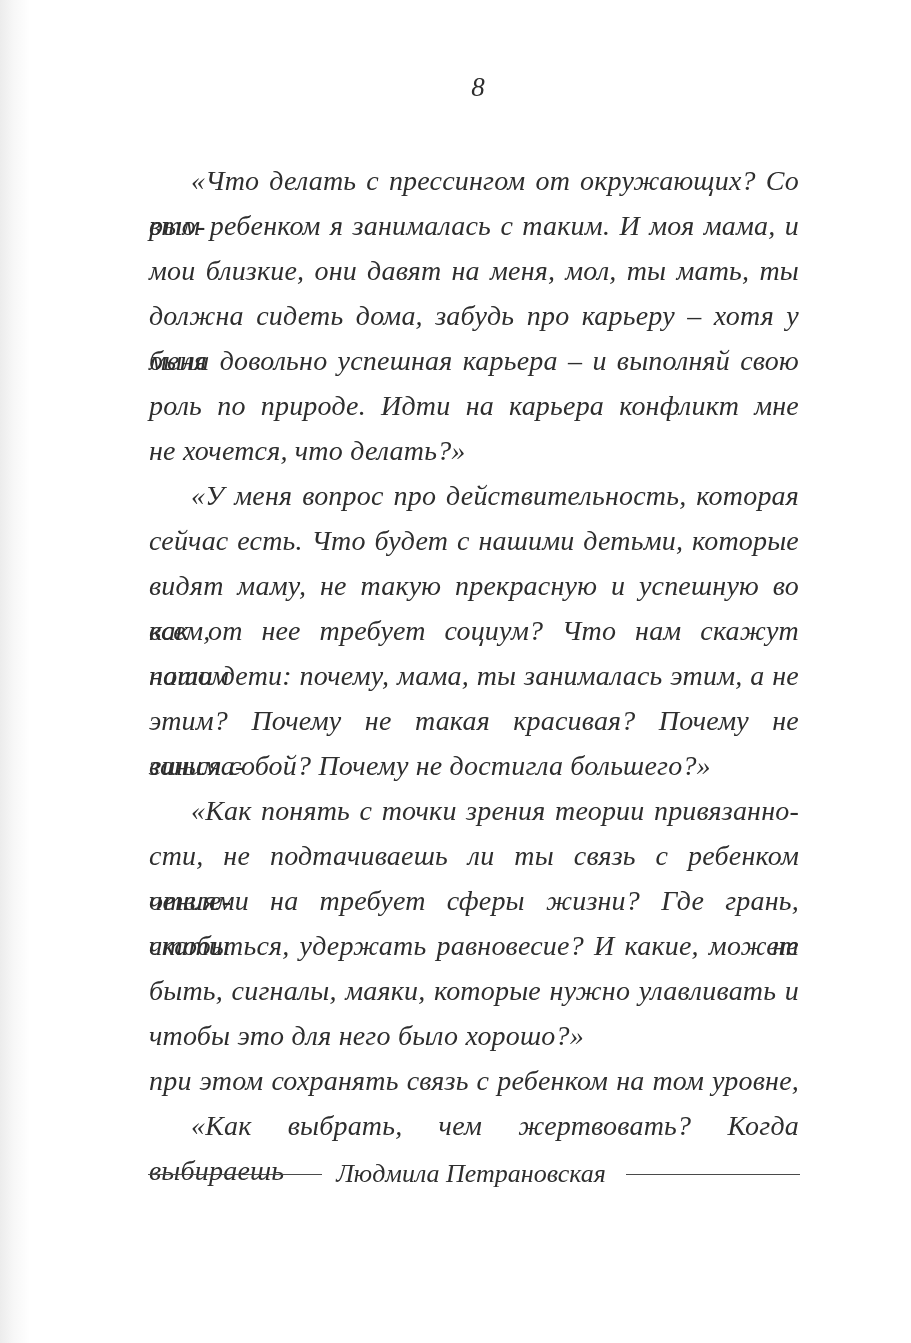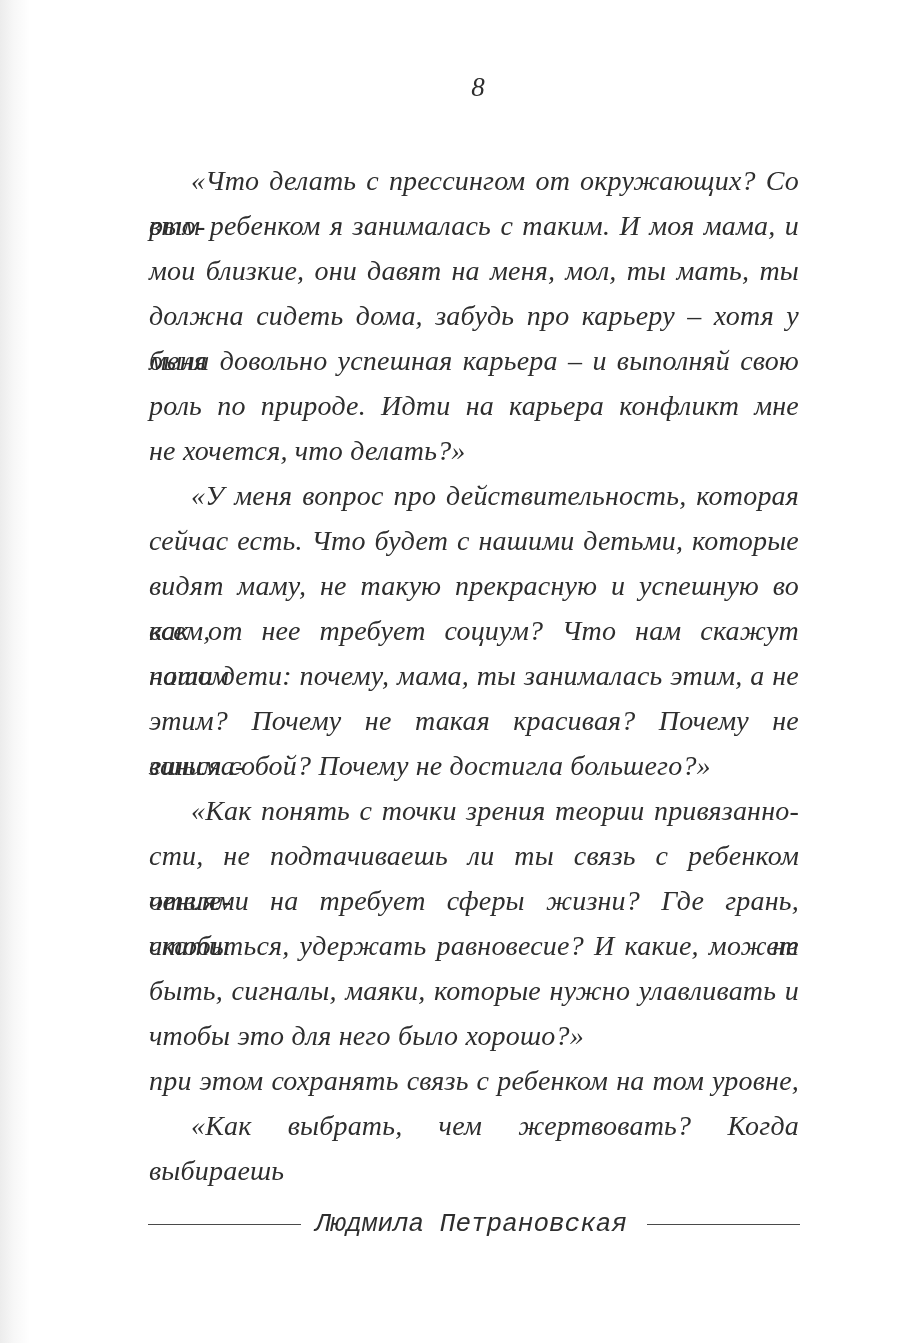--- a/index.html
+++ b/index.html
@@ -47,27 +47,26 @@
     line-height: 45px;
     text-align: justify;
     text-align-last: justify;
     white-space: normal;
     letter-spacing: 0.2px;
   }
   .line.first { text-indent: 42px; }
   .line.endline { text-align-last: left; }
   .footer {
     position: absolute;
-    left: 148px; top: 1200px;
+    left: 148px; top: 1150px;
     width: 652px;
     height: 48px;
     display: flex;
     align-items: center;
     justify-content: flex-end;
-    font-family: Liberation Mono, monospace;
   }
   .footer .rule {
     flex: 1 1 auto;
     height: 0;
     border-top: 1.5px solid #4a4a4a;
   }
   .footer .rule.left  { margin-right: 14px; }
   .footer .rule.right { margin-left: 20px; }
   .footer .author {
     flex: 0 0 auto;

